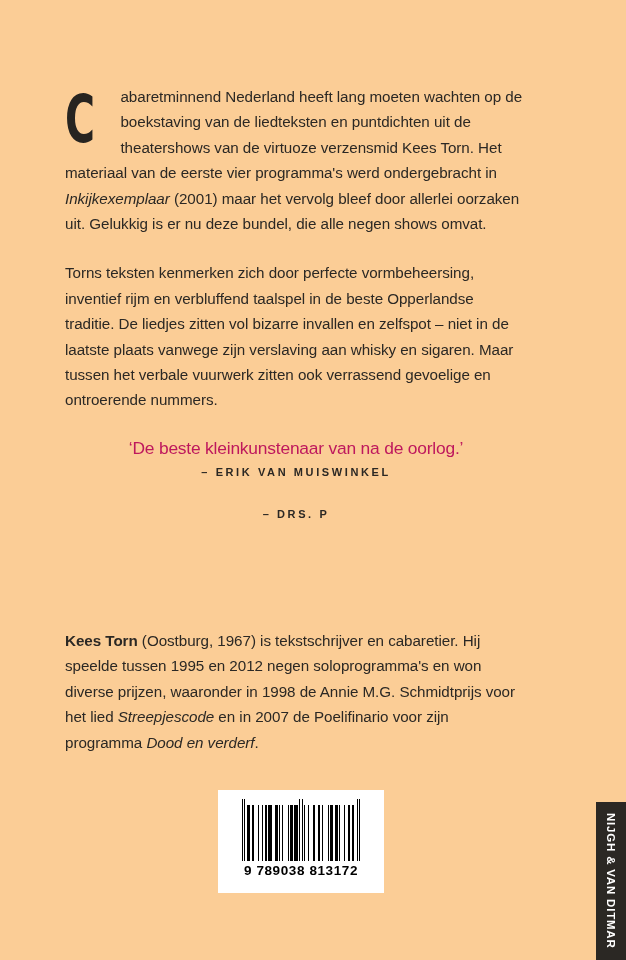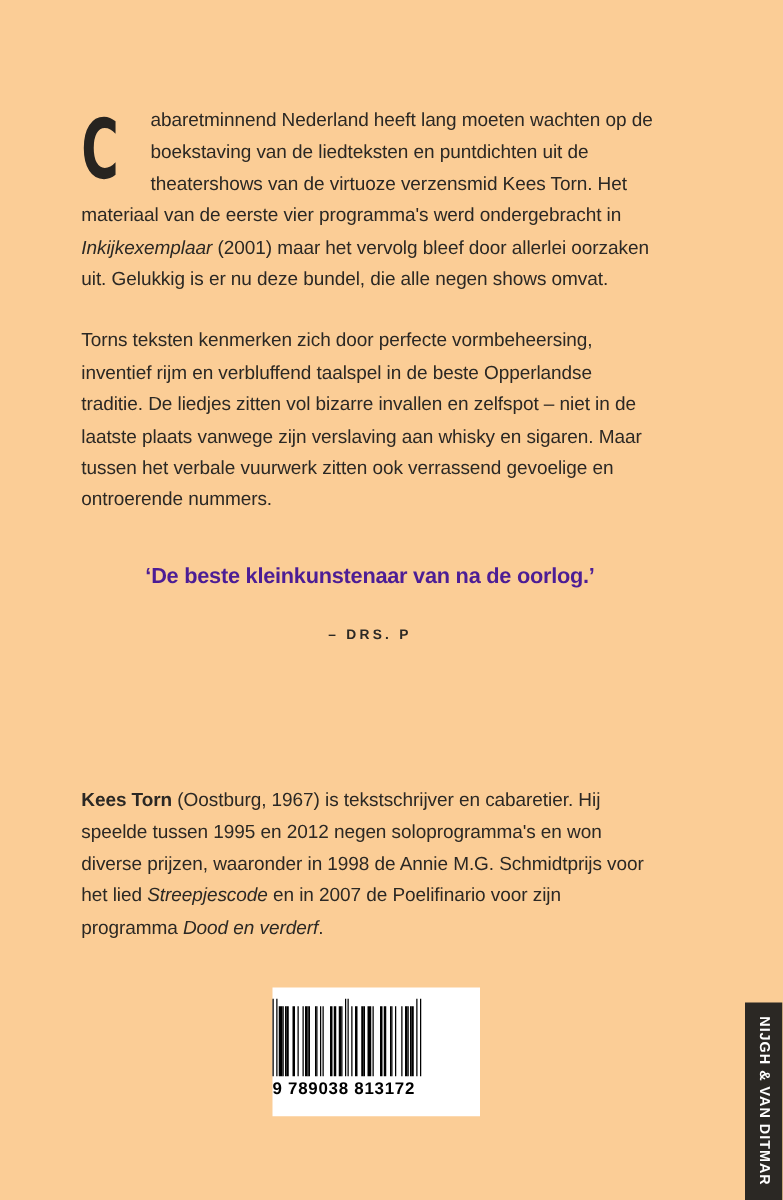--- a/index.html
+++ b/index.html
@@ -67,24 +67,24 @@
     width: 462px;
     text-align: center;
   }
 
   .quote-block { margin-bottom: 30px; }
   .quote-block:last-child { margin-bottom: 0; }
 
   .quote-text {
     font-size: 17.4px;
     line-height: 24px;
-    font-weight: bold;
+    font-weight: normal;
     letter-spacing: -0.2px;
-    color: #4c1d95;
-    margin: 12px;
+    color: #be185d;
+    margin: 0;
   }
 
   .quote-attr {
     font-size: 11px;
     font-weight: bold;
     letter-spacing: 2.6px;
     margin-top: 6px;
     color: #2b2824;
     text-transform: uppercase;
   }
@@ -100,21 +100,21 @@
   
   .barcode-box {
     position: absolute;
     left: 218px;
     top: 790px;
     width: 166px;
     height: 103px;
     background: #ffffff;
     display: flex;
     flex-direction: column;
-    align-items: flex-start;
+    align-items: center;
     justify-content: flex-start;
   }
 
   .barcode-bars {
     margin-top: 9px;
     height: 62px;
     display: flex;
     align-items: flex-end;
     gap: 0;
   }
@@ -163,20 +163,21 @@
 
   <div class="copy">
     <p class="para intro"><span class="dropcap">C</span><span>abaretminnend Nederland heeft lang moeten wachten op de boekstaving van de liedteksten en puntdichten uit de theatershows van de virtuoze verzensmid Kees Torn. Het materiaal van de eerste vier programma's werd ondergebracht in </span><span class="it">Inkijkexemplaar</span><span> (2001) maar het vervolg bleef door allerlei oorzaken uit. Gelukkig is er nu deze bundel, die alle negen shows omvat.</span></p>
 
     <p class="para">Torns teksten kenmerken zich door perfecte vormbeheersing, inventief rijm en verbluffend taalspel in de beste Opperlandse traditie. De liedjes zitten vol bizarre invallen en zelfspot – niet in de laatste plaats vanwege zijn verslaving aan whisky en sigaren. Maar tussen het verbale vuurwerk zitten ook verrassend gevoelige en ontroerende nummers.</p>
   </div>
 
   <div class="quotes">
     <div class="quote-block">
       <p class="quote-text">‘De beste kleinkunstenaar van na de oorlog.’</p>
+      <div class="quote-attr">– ERIK VAN MUISWINKEL</div>
     </div>
     <div class="quote-block">
       <div class="quote-attr">– DRS. P</div>
     </div>
   </div>
 
   <div class="bio">
     <p class="para"><span class="bd">Kees Torn</span><span> (Oostburg, 1967) is tekstschrijver en cabaretier. Hij speelde tussen 1995 en 2012 negen soloprogramma's en won diverse prijzen, waaronder in 1998 de Annie M.G. Schmidtprijs voor het lied </span><span class="it">Streepjescode</span><span> en in 2007 de Poelifinario voor zijn programma </span><span class="it">Dood en verderf</span><span>.</span></p>
   </div>
 

